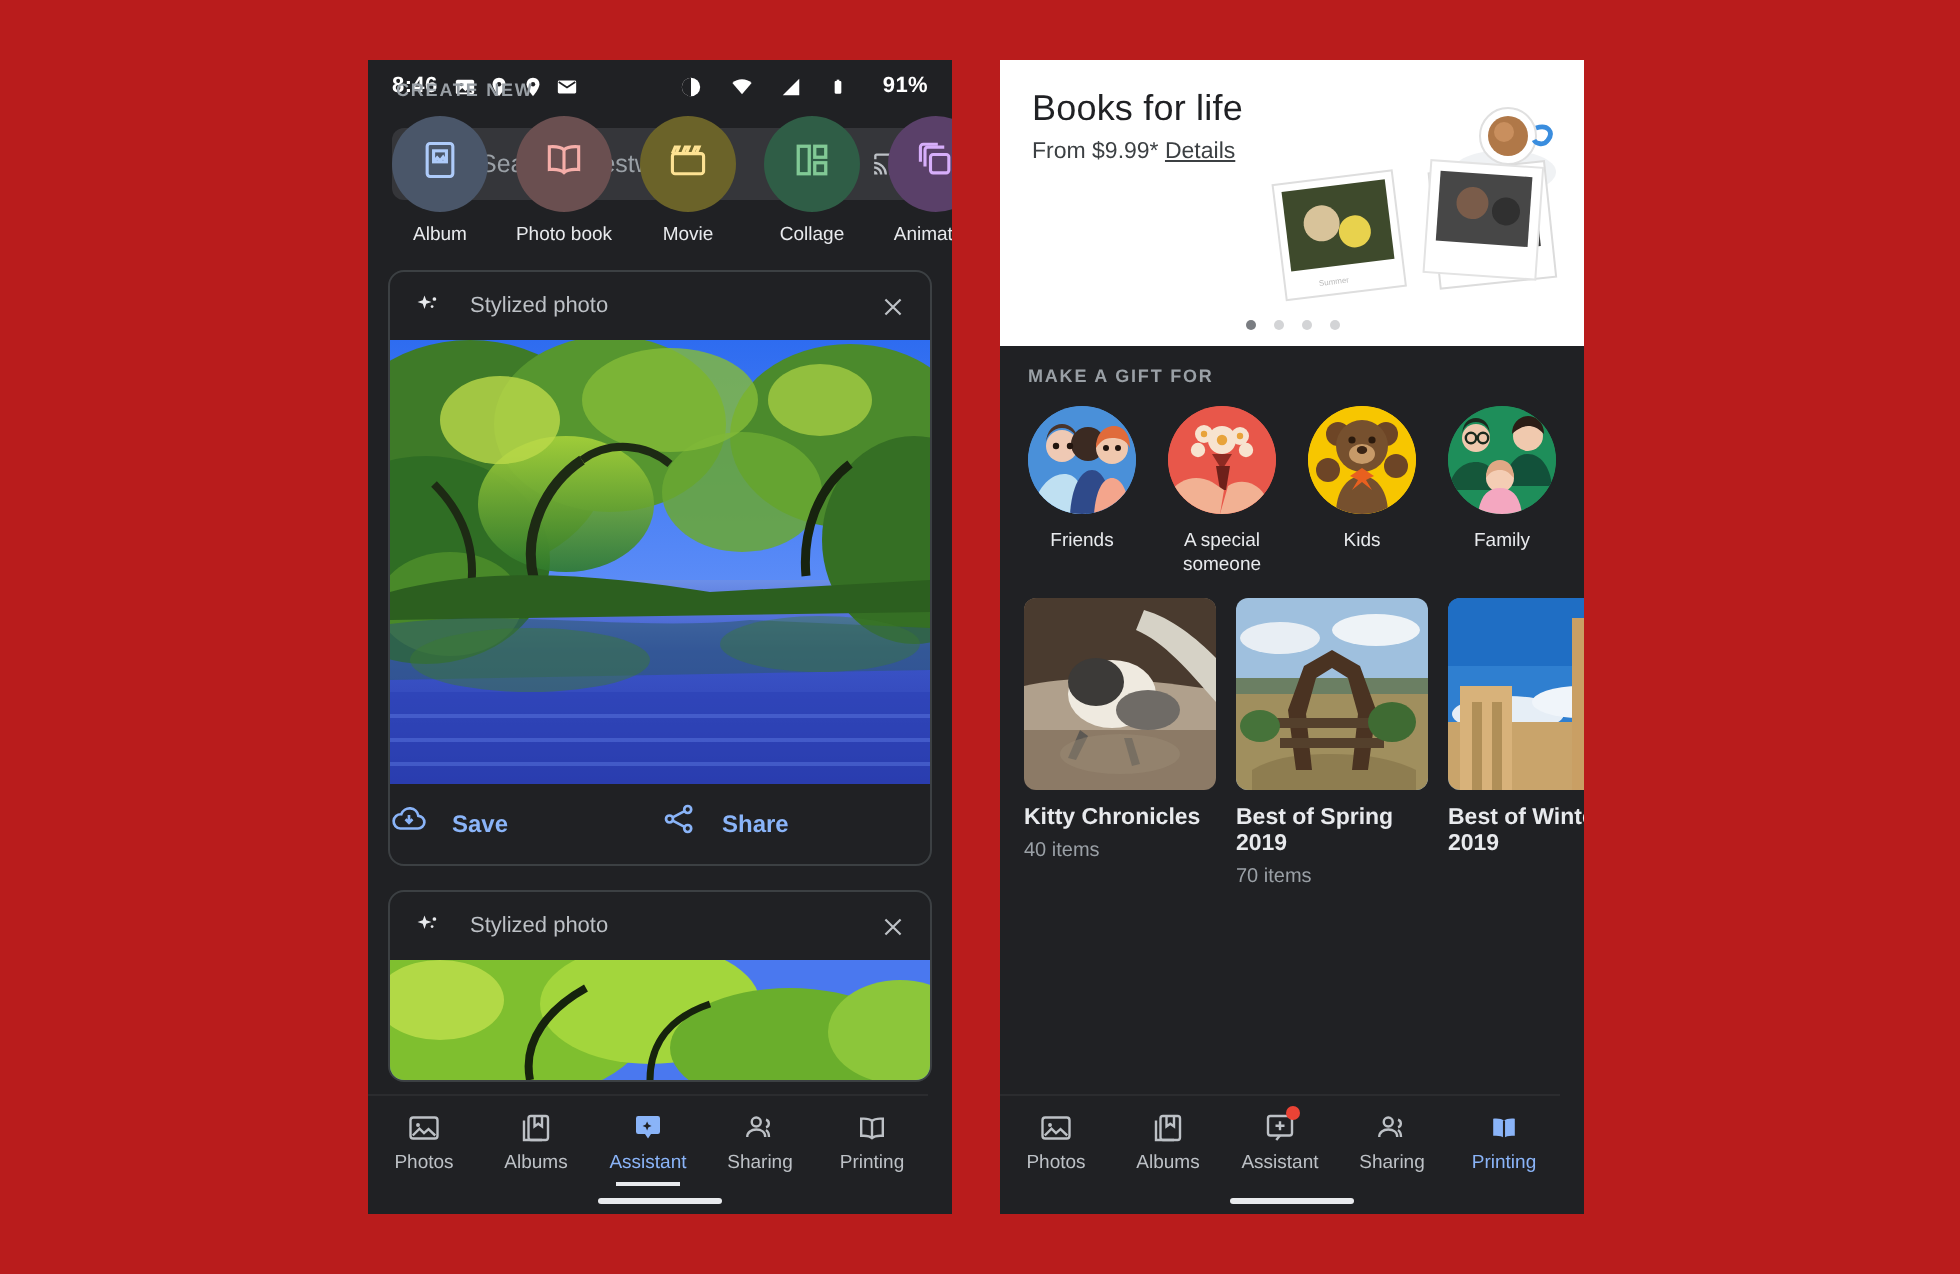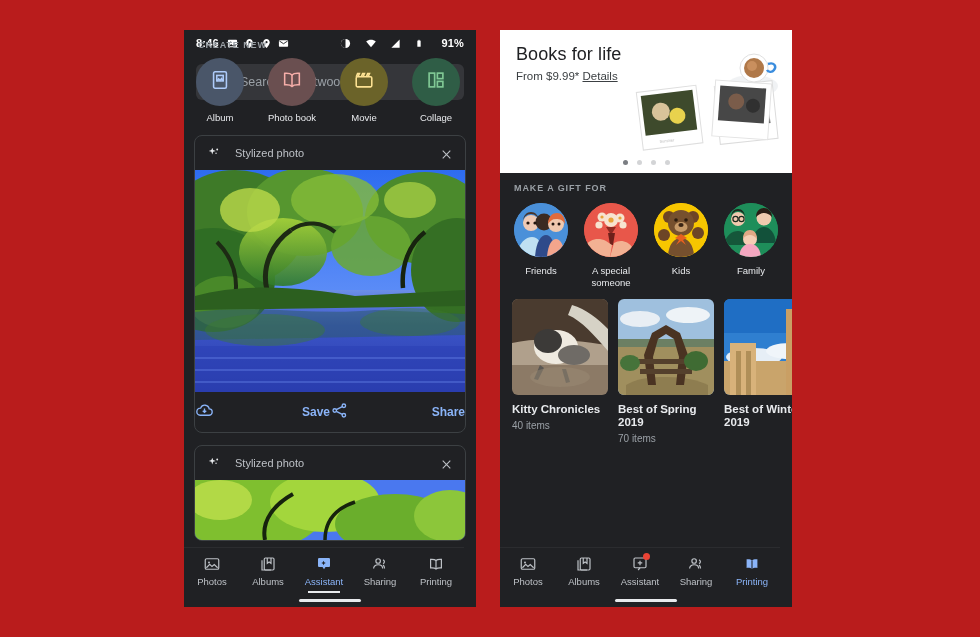--- a/index.html
+++ b/index.html
@@ -49,41 +49,41 @@
   .sect-label {
     color:#9aa0a6; font-size:9px; font-weight:bold;
     letter-spacing:.9px; padding: 10px 14px 0;
     text-transform: uppercase;
   }
   .sect-head { display:flex; align-items:baseline; padding: 10px 14px 0; }
   .sect-head .sect-label { padding:0; flex:1; }
   .viewall { color:#8ab4f8; font-size:11px; font-weight:bold; }
 
   
-  .createrow { display:flex; padding: 8px 10px 0; gap: 20px; }
+  .createrow { display:flex; padding: 8px 10px 0; gap: 10px; }
   .createitem { width: 52px; text-align:center; flex:0 0 auto; }
   .cbubble {
     width: 48px; height: 48px; border-radius: 50%;
     margin: 0 auto 6px; display:flex; align-items:center; justify-content:center;
   }
   .clabel { color:#e8eaed; font-size:9.5px; white-space:nowrap; }
 
   
   .card {
     margin: 12px 10px 0; background: #202124;
     border: 1px solid #3c4043; border-radius: 8px; overflow: hidden;
   }
   .cardhead { height: 34px; display:flex; align-items:center; padding: 0 12px; }
   .sparkle { width:14px; height:14px; }
   .cardtitle { margin-left: 14px; color:#bdc1c6; font-size:11px; flex:1; }
   .xclose { width:13px; height:13px; }
   .cardphoto { height: 222px; width:100%; position:relative; overflow:hidden; }
   .cardphoto2 { height: 60px; }
   .cardactions { height: 40px; display:flex; align-items:center; }
-  .cact { flex:1; display:flex; align-items:center; justify-content:space-between; gap:12px; }
+  .cact { flex:1; display:flex; align-items:center; justify-content:flex-start; gap:12px; }
   .cact .lbl { color:#8ab4f8; font-size:12px; font-weight:bold; }
 
   
   .promo { background:#ffffff; height: 143px; position:relative; overflow:hidden; }
   .promo h2 { color:#202124; font-size:18px; font-weight:normal; padding: 14px 0 0 16px; letter-spacing:.1px;}
   .promo .sub { color:#3c4043; font-size:11.5px; padding: 5px 0 0 16px; }
   .promo .sub u { color:#3c4043; }
   .dots { position:absolute; bottom:8px; left:0; right:0; display:flex; justify-content:center; gap:9px; }
   .dot { width:5px; height:5px; border-radius:50%; background:#d3d4d6; }
   .dot.on { background:#7a7d82; }

